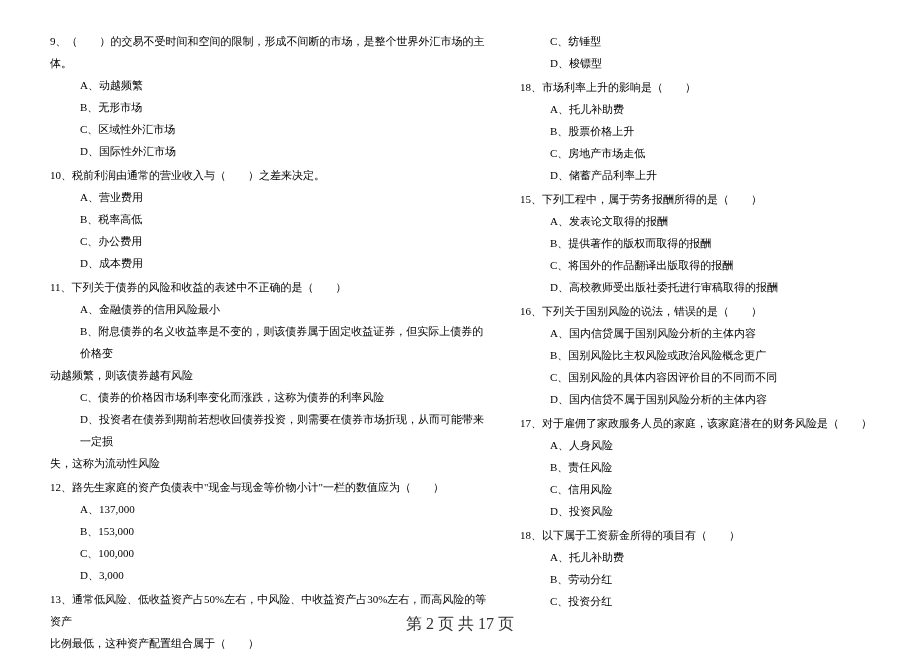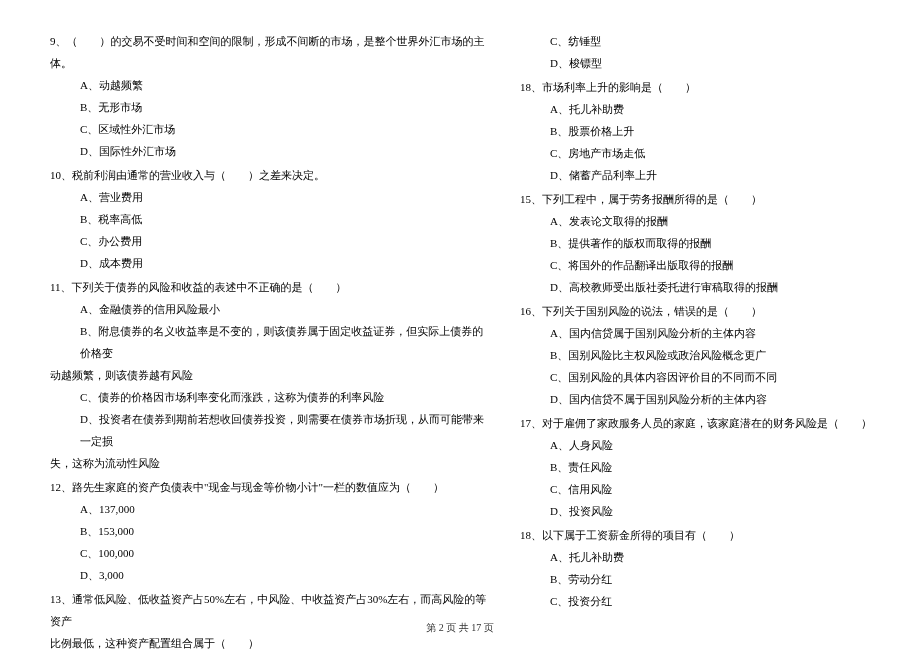--- a/index.html
+++ b/index.html
@@ -41,21 +41,21 @@
     .option {
       padding-left: 30px;
       display: block;
     }
     .footer {
       position: absolute;
       bottom: 15px;
       left: 0;
       width: 100%;
       text-align: center;
-      font-size: 10px;
+      font-size: 16px;
       color: #333;
     }
   </style>
 </head>
 <body>
 
 <div class="columns">
   <div class="col col-left">
     <div class="question">
       <span class="q-text">9、（　　）的交易不受时间和空间的限制，形成不间断的市场，是整个世界外汇市场的主体。</span>

